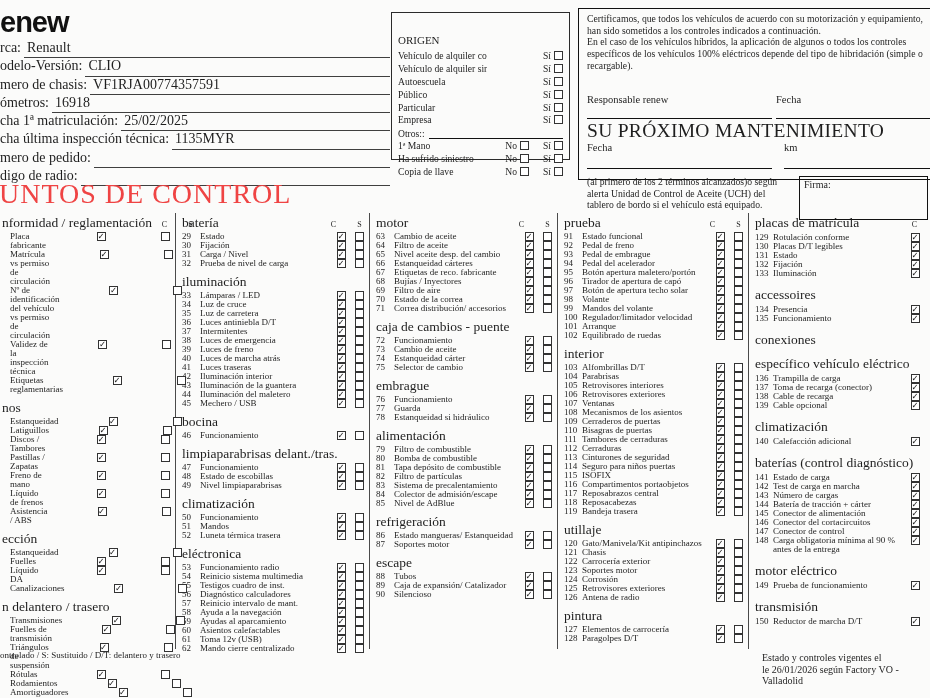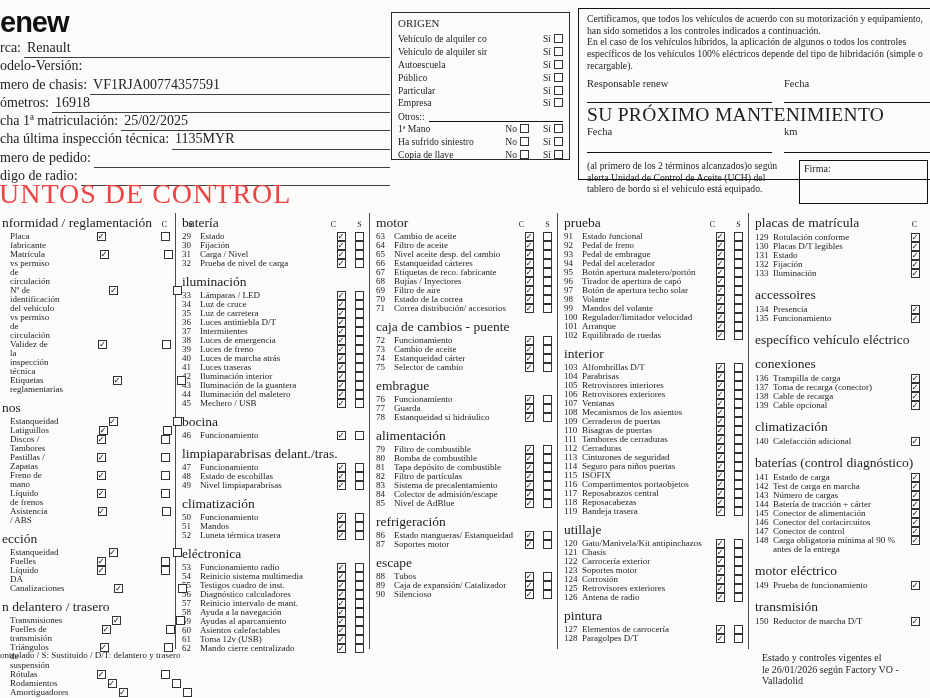--- a/index.html
+++ b/index.html
@@ -11,35 +11,35 @@
   .logo{position:absolute;left:0;top:6px;font-family:"Liberation Sans",sans-serif;
         font-weight:800;font-size:29px;letter-spacing:-1px;color:#111;}
   .fields{position:absolute;left:0;top:40px;width:390px;}
   .f-row{display:flex;height:18.3px;font-size:14px;}
   .f-label{white-space:nowrap;padding-right:3px;}
   .f-line{flex:1;border-bottom:1px solid #3f3f3f;padding:0 3px;min-height:12px;}
 
   
   .origen{position:absolute;left:391px;top:12px;width:179px;height:148px;
           border:1.2px solid #2b2b2b;box-sizing:border-box;padding:3px 6px 0 6px;}
-  .o-title{font-size:11px;margin:1px 0 3px 0;}
+  .o-title{font-size:11px;margin:18px 0 3px 0;}
   .o-row{display:flex;align-items:center;height:12.9px;font-size:9.6px;}
   .o-label{flex:1;white-space:nowrap;overflow:hidden;}
   .o-slot{display:flex;align-items:center;justify-content:flex-end;gap:3px;}
   .o-slot.no{width:42px;}
   .o-slot.si{width:34px;}
   .o-otros{display:flex;align-items:flex-end;height:13px;font-size:9.6px;}
   .o-line{flex:1;border-bottom:1.6px solid #111;margin-left:4px;}
 
   
   .rightsec{position:absolute;left:578px;top:8px;width:352px;height:172px;
             box-sizing:border-box;border-left:1.6px solid #111;border-top:1.2px solid #111;
             border-bottom:1.2px solid #111;padding:4px 0 0 8px;}
   .cert p{margin:0;font-size:9.7px;line-height:1.2;}
-  .sig-row{display:flex;gap:12px;margin-top:7px;}
+  .sig-row{display:flex;gap:4px;margin-top:23px;}
   .sig-cell{border-bottom:1.4px solid #111;font-size:10.5px;padding-bottom:13px;}
   .sig-cell.c1{width:185px;}
   .sig-cell.c2{flex:1;}
   .next-title{font-size:19.5px;letter-spacing:.3px;margin:1px 0 0 0;font-weight:normal;white-space:nowrap;}
   .fk-row{display:flex;gap:12px;}
   .fk-row .sig-cell{padding-bottom:15px;font-size:10.5px;}
   .note-row{display:flex;gap:20px;margin-top:7px;}
   .note{width:192px;font-size:9.7px;line-height:1.2;}
   .firma{flex:1;border:1.3px solid #111;height:38px;font-size:10px;padding:2px 4px;margin-right:2px;}
 
@@ -86,20 +86,21 @@
 
   <div class="logo">enew</div>
 
   <div class="fields">
       <div class="f-row">
         <span class="f-label">rca:</span>
         <span class="f-line">Renault</span>
       </div>
       <div class="f-row">
         <span class="f-label">odelo-Versión:</span>
+        <span class="f-line">CLIO</span>
       </div>
       <div class="f-row">
         <span class="f-label">mero de chasis:</span>
         <span class="f-line">VF1RJA00774357591</span>
       </div>
       <div class="f-row">
         <span class="f-label">ómetros:</span>
         <span class="f-line">16918</span>
       </div>
       <div class="f-row">
@@ -1093,24 +1094,24 @@
           <span class="i-num">134</span>
           <span class="i-label">Presencia</span>
           <span class="cbox cpos checked"></span>
         </div>
         <div class="item">
           <span class="i-num">135</span>
           <span class="i-label">Funcionamiento</span>
           <span class="cbox cpos checked"></span>
         </div>
         <div class="sec-head">
+          <span class="sec-title">conexiones</span>
+        </div>
+        <div class="sec-head">
           <span class="sec-title">específico vehículo eléctrico</span>
-        </div>
-        <div class="sec-head">
-          <span class="sec-title">conexiones</span>
         </div>
         <div class="item">
           <span class="i-num">136</span>
           <span class="i-label">Trampilla de carga</span>
           <span class="cbox cpos checked"></span>
         </div>
         <div class="item">
           <span class="i-num">137</span>
           <span class="i-label">Toma de recarga (conector)</span>
           <span class="cbox cpos checked"></span>

